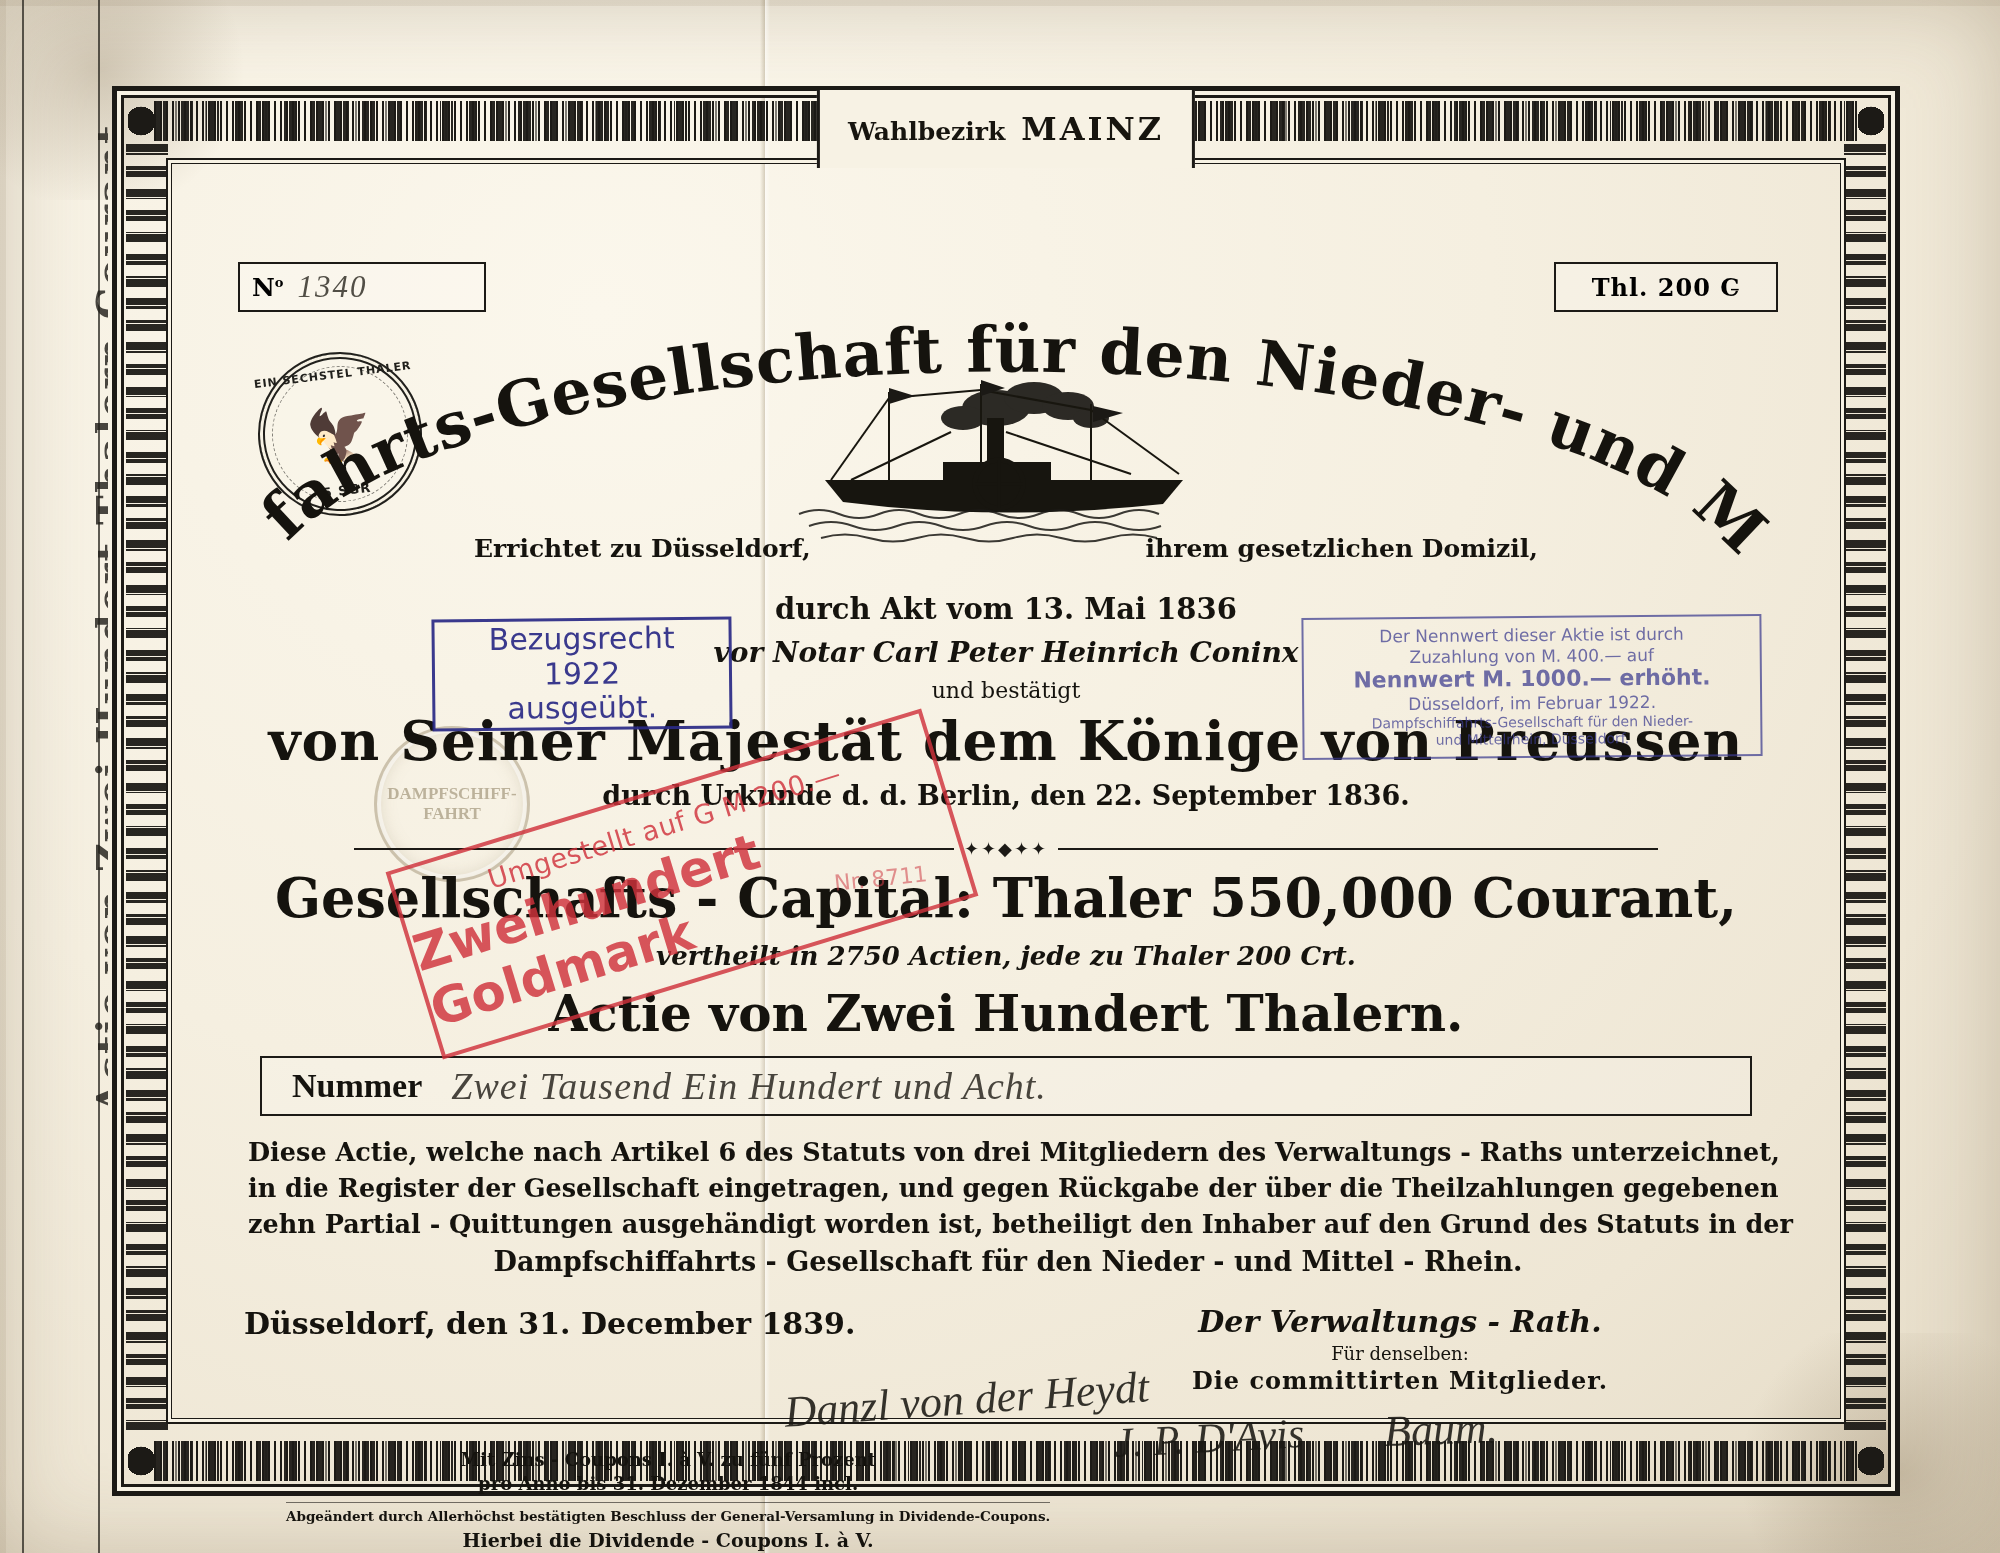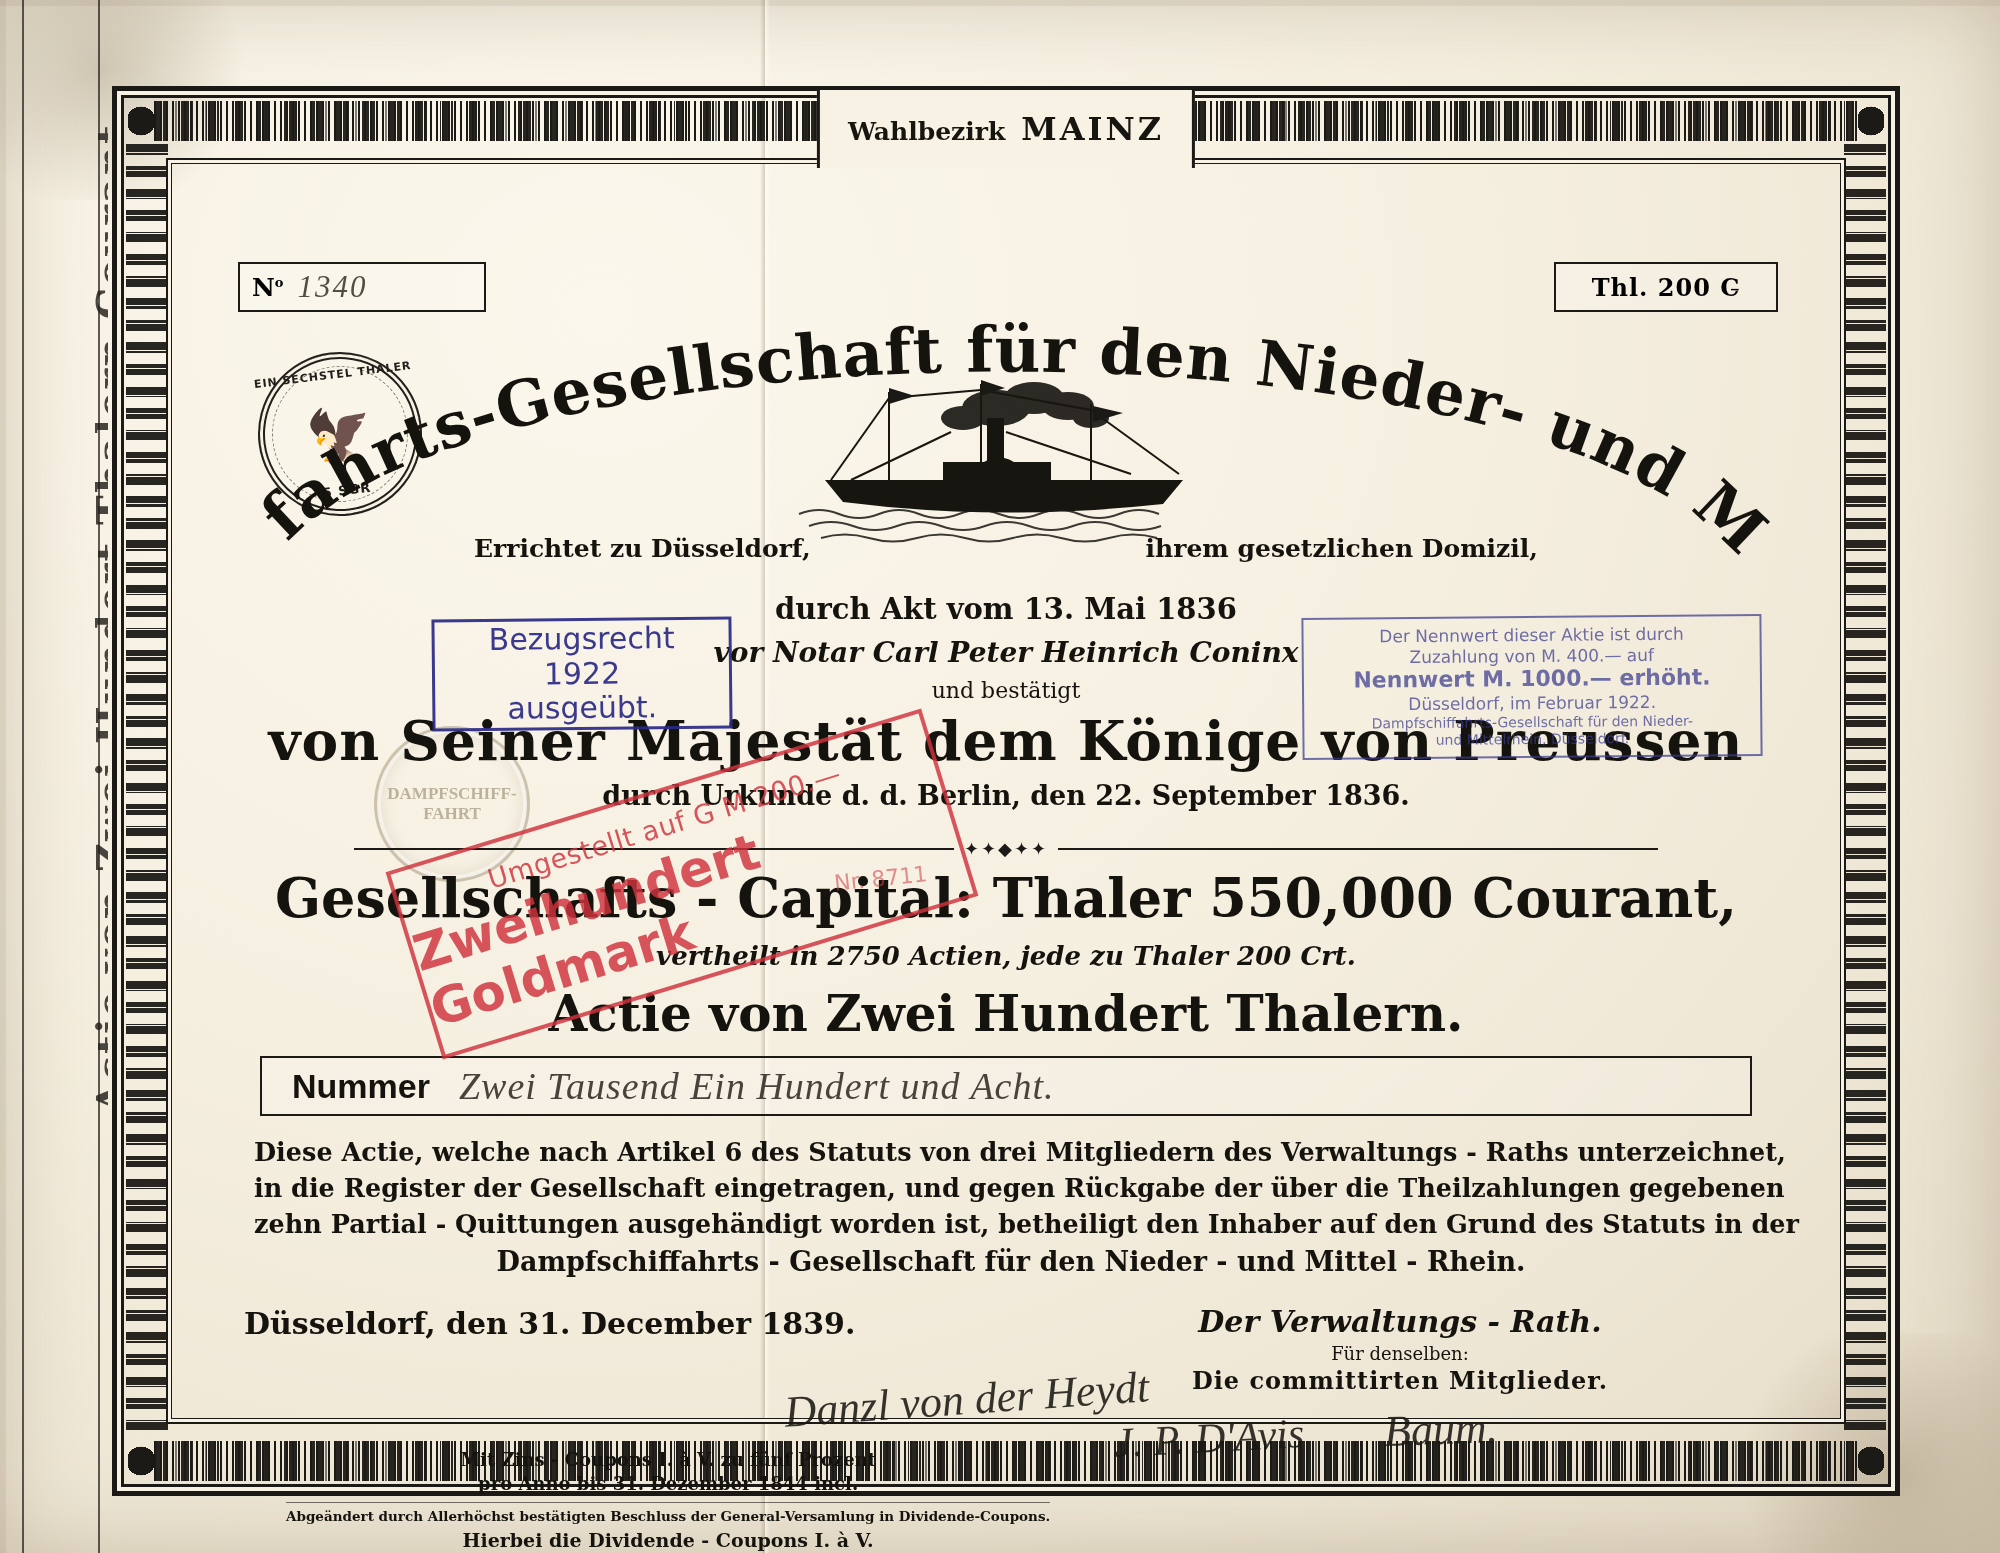--- a/index.html
+++ b/index.html
@@ -344,39 +344,39 @@
   .nummer-box {
     position: absolute;
     left: 86px; right: 86px; top: 890px;
     height: 56px;
     border: 2px solid #1c1a16;
     display: flex; align-items: center;
     padding-left: 30px;
     background: rgba(255,255,255,.15);
   }
   .nummer-box .lbl {
-    font-family: Liberation Sans, sans-serif;
+    font-family: Liberation Serif, serif;
     font-weight: 700;
     font-size: 34px;
     color: #15130e;
   }
   .nummer-box .hand {
     font-family: "Liberation Serif", serif;
     font-style: italic;
     font-size: 38px;
     color: #2a2720;
     margin-left: 29px;
     opacity: .85;
     letter-spacing: 1px;
   }
 
   
   .body-para {
     position: absolute;
-    left: 80px; right: 70px;
+    left: 74px; right: 70px;
     top: 968px;
     font-family: "DejaVu Serif", serif;
     font-weight: 700;
     font-size: 25.5px;
     line-height: 1.42;
     color: #15130e;
     text-align: center;
   }
   .body-para .ln { display: block; white-space: nowrap; }
   .body-para .ln4 { font-size: 27px; }

